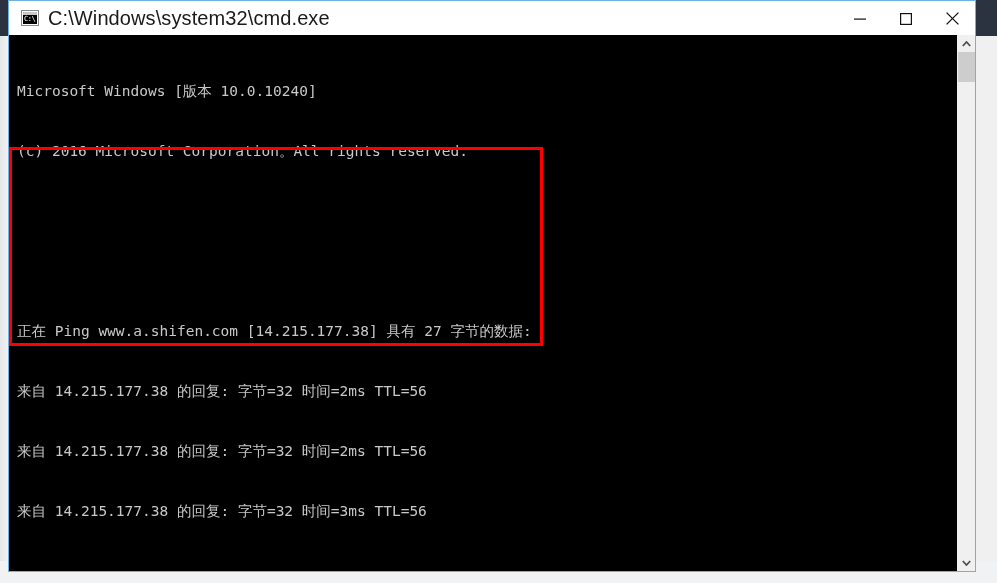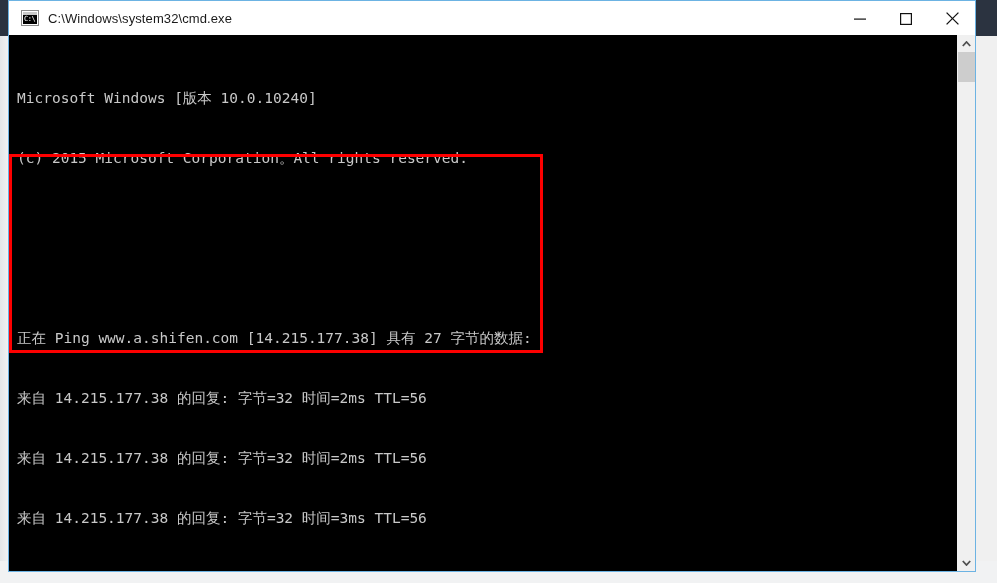--- a/index.html
+++ b/index.html
@@ -119,21 +119,21 @@
     position: absolute;
     left: 1px;
     top: 3px;
     color: #ffffff;
     font-size: 7px;
     line-height: 8px;
     font-family: "DejaVu Sans Mono", monospace;
     letter-spacing: -0.5px;
   }
   #window-title {
-    font-size: 13px;
+    font-size: 20px;
     color: #1a1a1a;
     letter-spacing: .1px;
     white-space: nowrap;
   }
 
   #window-controls {
     position: absolute;
     right: 0;
     top: 0;
     height: 35px;
@@ -165,21 +165,20 @@
     background: #000000;
     color: #c8c8c8;
     font-family: "DejaVu Sans Mono", "Liberation Mono", monospace;
     font-size: 14.5px;
     line-height: 20px;
     padding: 6px 0 0 8px;
     white-space: pre;
     overflow: hidden;
     position: relative;
     box-sizing: border-box;
-    margin-top: 7px;
   }
   .console-line {
     height: 20px;
     white-space: pre;
   }
   .console-line.blank { color: transparent; }
 
   
   #red-highlight-box {
     position: absolute;
@@ -266,21 +265,21 @@
           <line x1="0.6" y1="0.6" x2="12.4" y2="12.4" stroke="#111" stroke-width="1.3"></line>
           <line x1="12.4" y1="0.6" x2="0.6" y2="12.4" stroke="#111" stroke-width="1.3"></line>
         </svg>
       </button>
     </div>
   </div>
 
   <div id="console-area">
     <div id="console-text">
       <div class="console-line">Microsoft Windows [版本 10.0.10240]</div>
-      <div class="console-line">(c) 2015 Microsoft Corporation。All rights reserved.</div>
+      <div class="console-line">(c) 2016 Microsoft Corporation。All rights reserved.</div>
       <div class="console-line blank"></div>
       <div class="console-line blank"></div>
       <div class="console-line">正在 Ping www.a.shifen.com [14.215.177.38] 具有 27 字节的数据:</div>
       <div class="console-line">来自 14.215.177.38 的回复: 字节=32 时间=2ms TTL=56</div>
       <div class="console-line">来自 14.215.177.38 的回复: 字节=32 时间=2ms TTL=56</div>
       <div class="console-line">来自 14.215.177.38 的回复: 字节=32 时间=3ms TTL=56</div>
       
       
       
       

